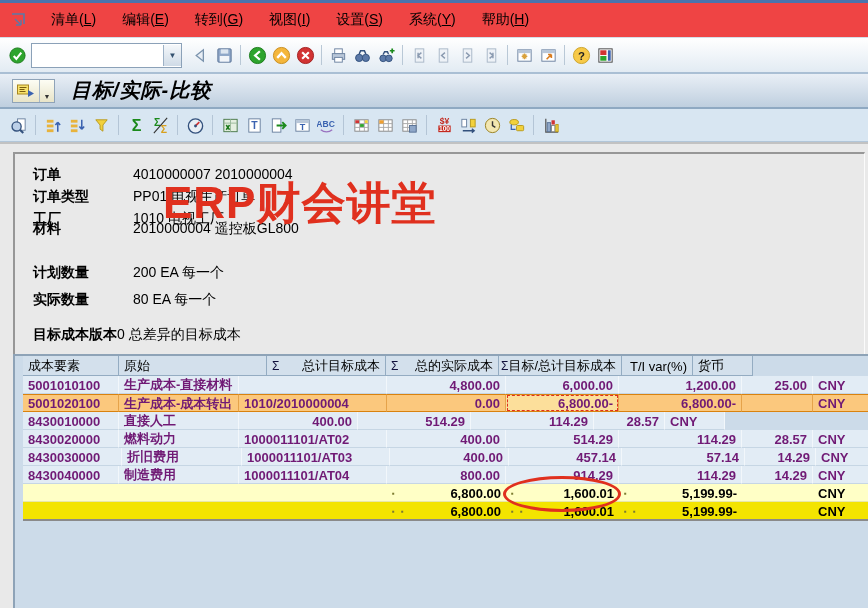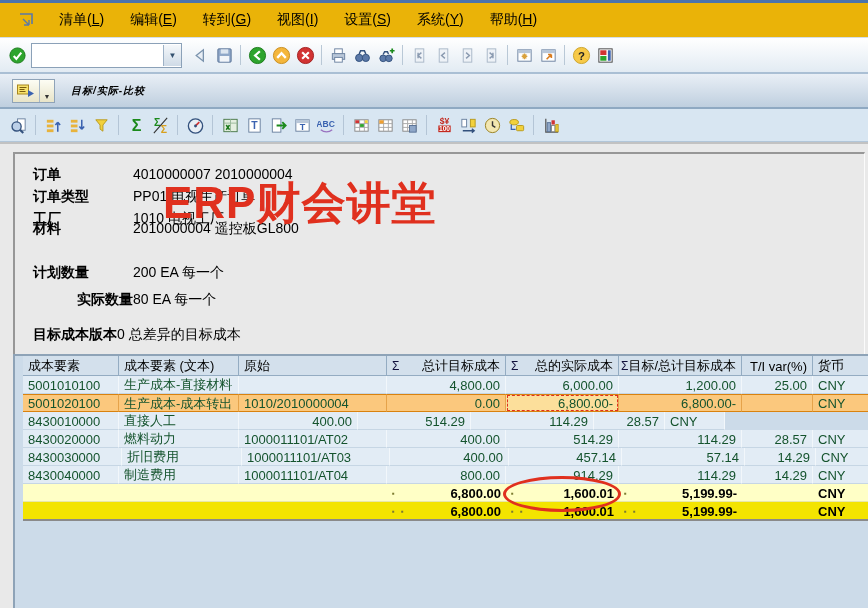--- a/index.html
+++ b/index.html
@@ -1,38 +1,38 @@
 <!DOCTYPE html>
 <html><head>
 <meta charset="utf-8">
 <style>
   html,body{margin:0;padding:0;}
   .screen{position:relative;width:868px;height:608px;background:#e9e9e9;overflow:hidden;
           font-family:"Liberation Sans","DejaVu Sans",sans-serif;color:#000;}
   
   .topline{height:3px;background:#4a74ad;}
-  .menubar{height:34px;background:#eab308;border-bottom:1px solid #d4dee8;display:flex;align-items:center;padding-left:16px;}
+  .menubar{height:34px;background:#ef4444;border-bottom:1px solid #d4dee8;display:flex;align-items:center;padding-left:8px;}
   .menu-sys{width:22px;height:20px;display:flex;align-items:center;justify-content:center;margin-right:8px;}
   .menu-item{font-size:14px;padding:4px 13px;cursor:default;}
   .menu-item u{text-decoration:underline;}
   .toolbar{height:34px;background:linear-gradient(#ffffff,#e2ebf3);border-bottom:2px solid #aabfd4;
            display:flex;align-items:center;padding:0 5px;}
   .tb-btn{width:24px;height:24px;display:flex;align-items:center;justify-content:center;border-radius:2px;}
   .tb-sep{width:1px;height:20px;background:#b9c8d6;margin:0 4px;}
   .cmd-wrap{display:flex;align-items:center;height:23px;border:1px solid #8ba1b8;background:#fff;margin:0 6px 0 2px;}
   .cmd-input{width:125px;height:19px;border:none;outline:none;font-size:13px;padding:0 3px;}
   .cmd-drop{width:17px;height:21px;background:linear-gradient(#f4f7fa,#cfdbe7);border-left:1px solid #9db1c6;
             display:flex;align-items:center;justify-content:center;font-size:8px;color:#33506e;}
   
   .titlebar{height:33px;background:linear-gradient(#e9eff6,#bfcfdf);border-bottom:2px solid #8fa9c2;
             display:flex;align-items:center;padding-left:12px;}
   .title-btns{display:flex;align-items:center;border:1px solid #8fa3b8;background:linear-gradient(#fdfdf4,#e8e4c8);height:22px;}
   .title-btn{width:26px;height:20px;display:flex;align-items:center;justify-content:center;}
   .title-drop{width:14px;height:20px;border-left:1px solid #a8b8c8;display:flex;align-items:flex-end;justify-content:center;font-size:7px;color:#333;padding-bottom:2px;}
-  .screen-title{font-size:10px;font-weight:bold;font-style:italic;margin-left:16px;letter-spacing:1px;}
+  .screen-title{font-size:20px;font-weight:bold;font-style:italic;margin-left:16px;letter-spacing:1px;}
   
   .apptoolbar{height:32px;background:#d8e6f2;border-bottom:1px solid #b2c6d9;display:flex;align-items:center;padding:0 6px;}
   .app-sep{width:1px;height:20px;background:#b4c5d6;margin:0 5px;}
   
   .content{position:absolute;top:142px;left:0;right:0;bottom:0;background:#e9e9e9;border-top:2px solid #c2c2c2;}
   .info-panel{position:absolute;left:13px;top:8px;width:849px;height:200px;
               border-top:2px solid #979797;border-left:2px solid #979797;border-right:1px solid #fbfbfb;border-bottom:1px solid #fbfbfb;
               background:#e9e9e9;}
   .info-row{position:absolute;left:18px;font-size:14px;display:flex;}
   .info-label{font-weight:bold;width:100px;}
@@ -42,21 +42,21 @@
   .watermark{position:absolute;left:148px;top:20px;font-size:44px;font-weight:bold;color:#e0301e;letter-spacing:1px;white-space:nowrap;pointer-events:none;}
   
   .table-panel{position:absolute;left:13px;top:210px;right:0;bottom:0;background:#ccdbe9;
                border-top:2px solid #8ea3b7;border-left:2px solid #8ea3b7;}
   .grid{position:absolute;left:8px;top:0;font-size:13px;}
   .g-row{display:flex;}
   .g-cell{box-sizing:border-box;height:100%;padding:1px 5px 0 5px;white-space:nowrap;overflow:hidden;display:flex;align-items:center;}
   .hdr .g-cell{background:#d3e0ec;border-right:1px solid #94accv;border-right:1px solid #94acc2;border-bottom:1px solid #94acc2;height:20px;}
   .hdr{height:20px;}
   .g-row.data{height:18px;}
-  .data .g-cell{background:#e2ecf5;border-right:1px solid #f2f7fb;border-bottom:1px solid #c6d6e4;color:#14532d;}
+  .data .g-cell{background:#e2ecf5;border-right:1px solid #f2f7fb;border-bottom:1px solid #c6d6e4;color:#701a75;font-weight:bold;}
   .data.hl .g-cell{background:#fbc87d;border-right:1px solid #e5a34a;border-top:1px solid #d9820f;border-bottom:1px solid #d9820f;}
   .g-cell.focus{outline:1px dashed #e0301e;outline-offset:-2px;background:#fcdf9b !important;}
   .g-row.subtotal{height:18px;}
   .subtotal .g-cell{background:#ffffc6;border-bottom:1px solid #e8e8a8;font-weight:bold;color:#000;}
   .g-row.total{height:19px;}
   .total .g-cell{background:#f3e400;border-bottom:2px solid #8a8a8a;font-weight:bold;color:#000;}
   .al-r{justify-content:flex-end;}
   .al-l{justify-content:flex-start;}
   .sigma{font-size:12px;color:#10103c;margin-right:auto;}
   .hdr-label{margin-left:auto;}
@@ -394,36 +394,35 @@
           <div class="info-row" style="top: 66px;">
             <span class="info-label">材料</span>
             <span class="info-value">2010000004 遥控板GL800</span>
           </div>
         </div>
       <div id="info-qty">
           <div class="info-row" style="top: 110px;">
             <span class="info-label">计划数量</span>
             <span class="info-value">200 EA 每一个</span>
           </div>
-          <div class="info-row" style="top: 137px; text-align: right;">
+          <div class="info-row" style="top: 137px;">
             <span class="info-label">实际数量</span>
             <span class="info-value">80 EA 每一个</span>
           </div>
         </div>
       <div class="version-line">
         <b>目标成本版本</b><span>0 总差异的目标成本</span>
       </div>
       <div class="watermark">ERP财会讲堂</div>
     </div>
 
     <div class="table-panel">
       <div class="grid" id="grid">
           <div class="g-row hdr">
             <div class="g-cell al-l" style="width: 96px;">成本要素</div>
-            <div class="g-cell al-l" style="width: 120px;">成本要素 (文本)</div>
             <div class="g-cell al-l" style="width: 148px;">原始</div>
             <div class="g-cell al-r" style="width: 119px;">
               <span class="sigma">Σ</span>
               <span class="hdr-label">总计目标成本</span>
             </div>
             <div class="g-cell al-r" style="width: 113px;">
               <span class="sigma">Σ</span>
               <span class="hdr-label">总的实际成本</span>
             </div>
             <div class="g-cell al-r" style="width: 123px;">

